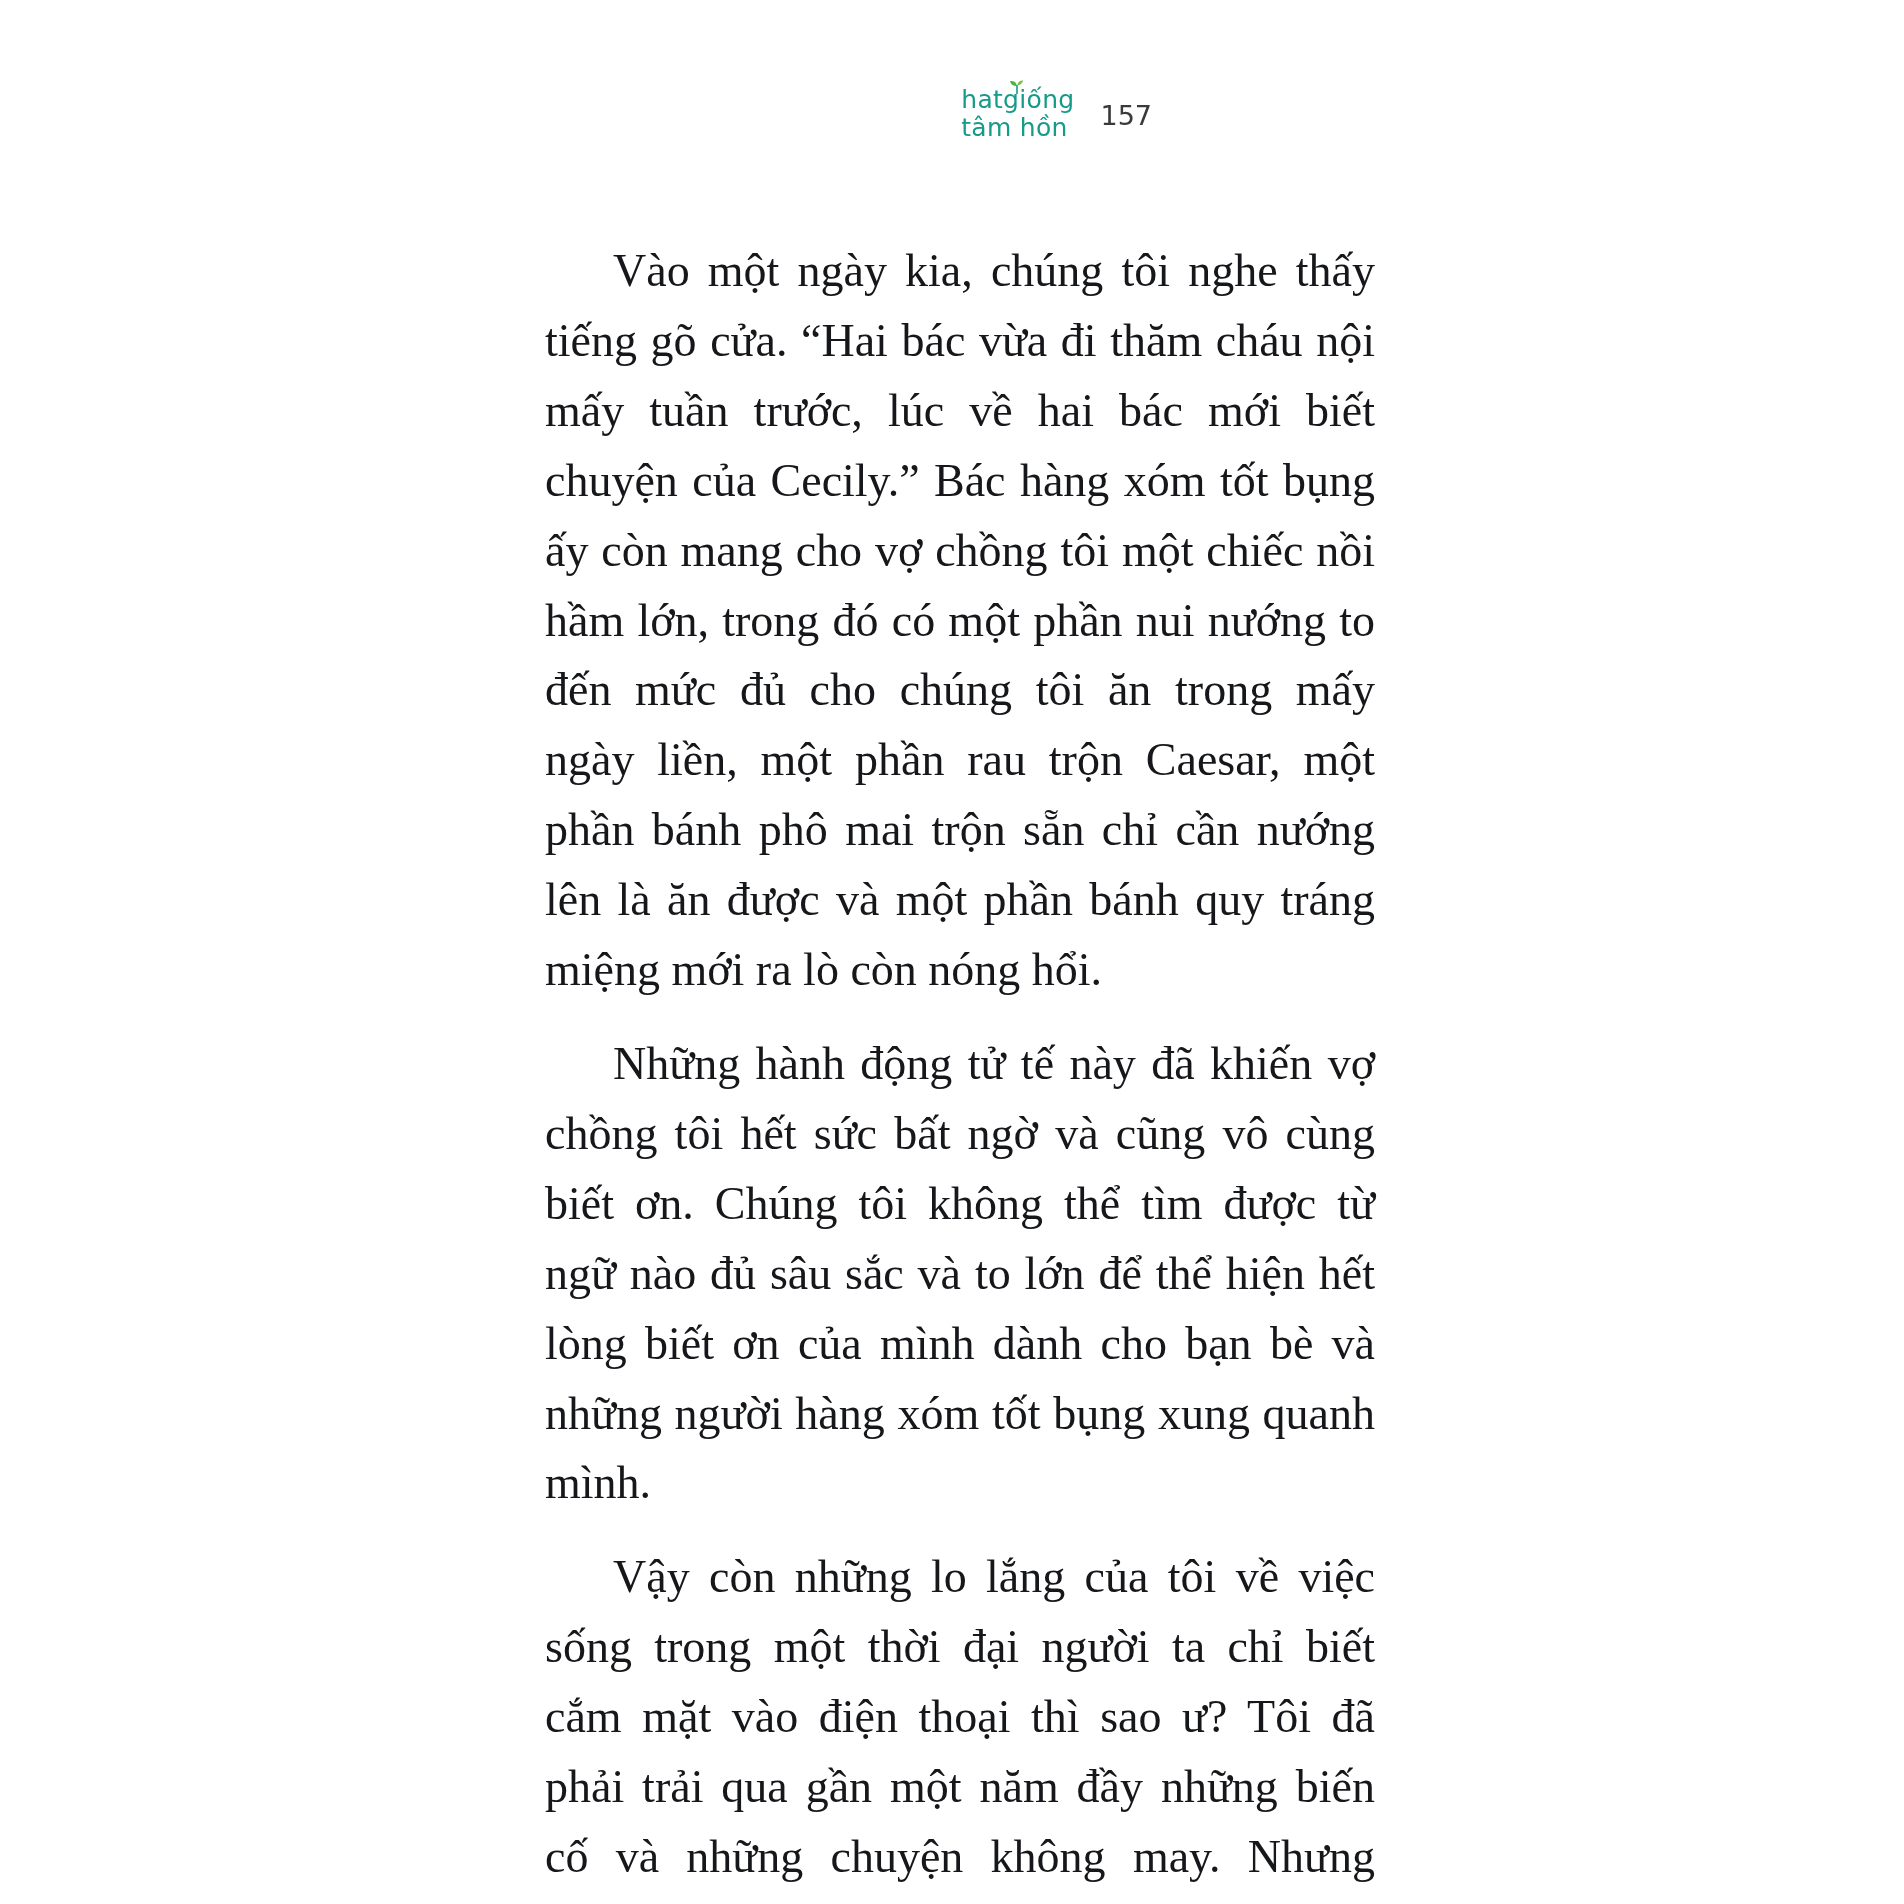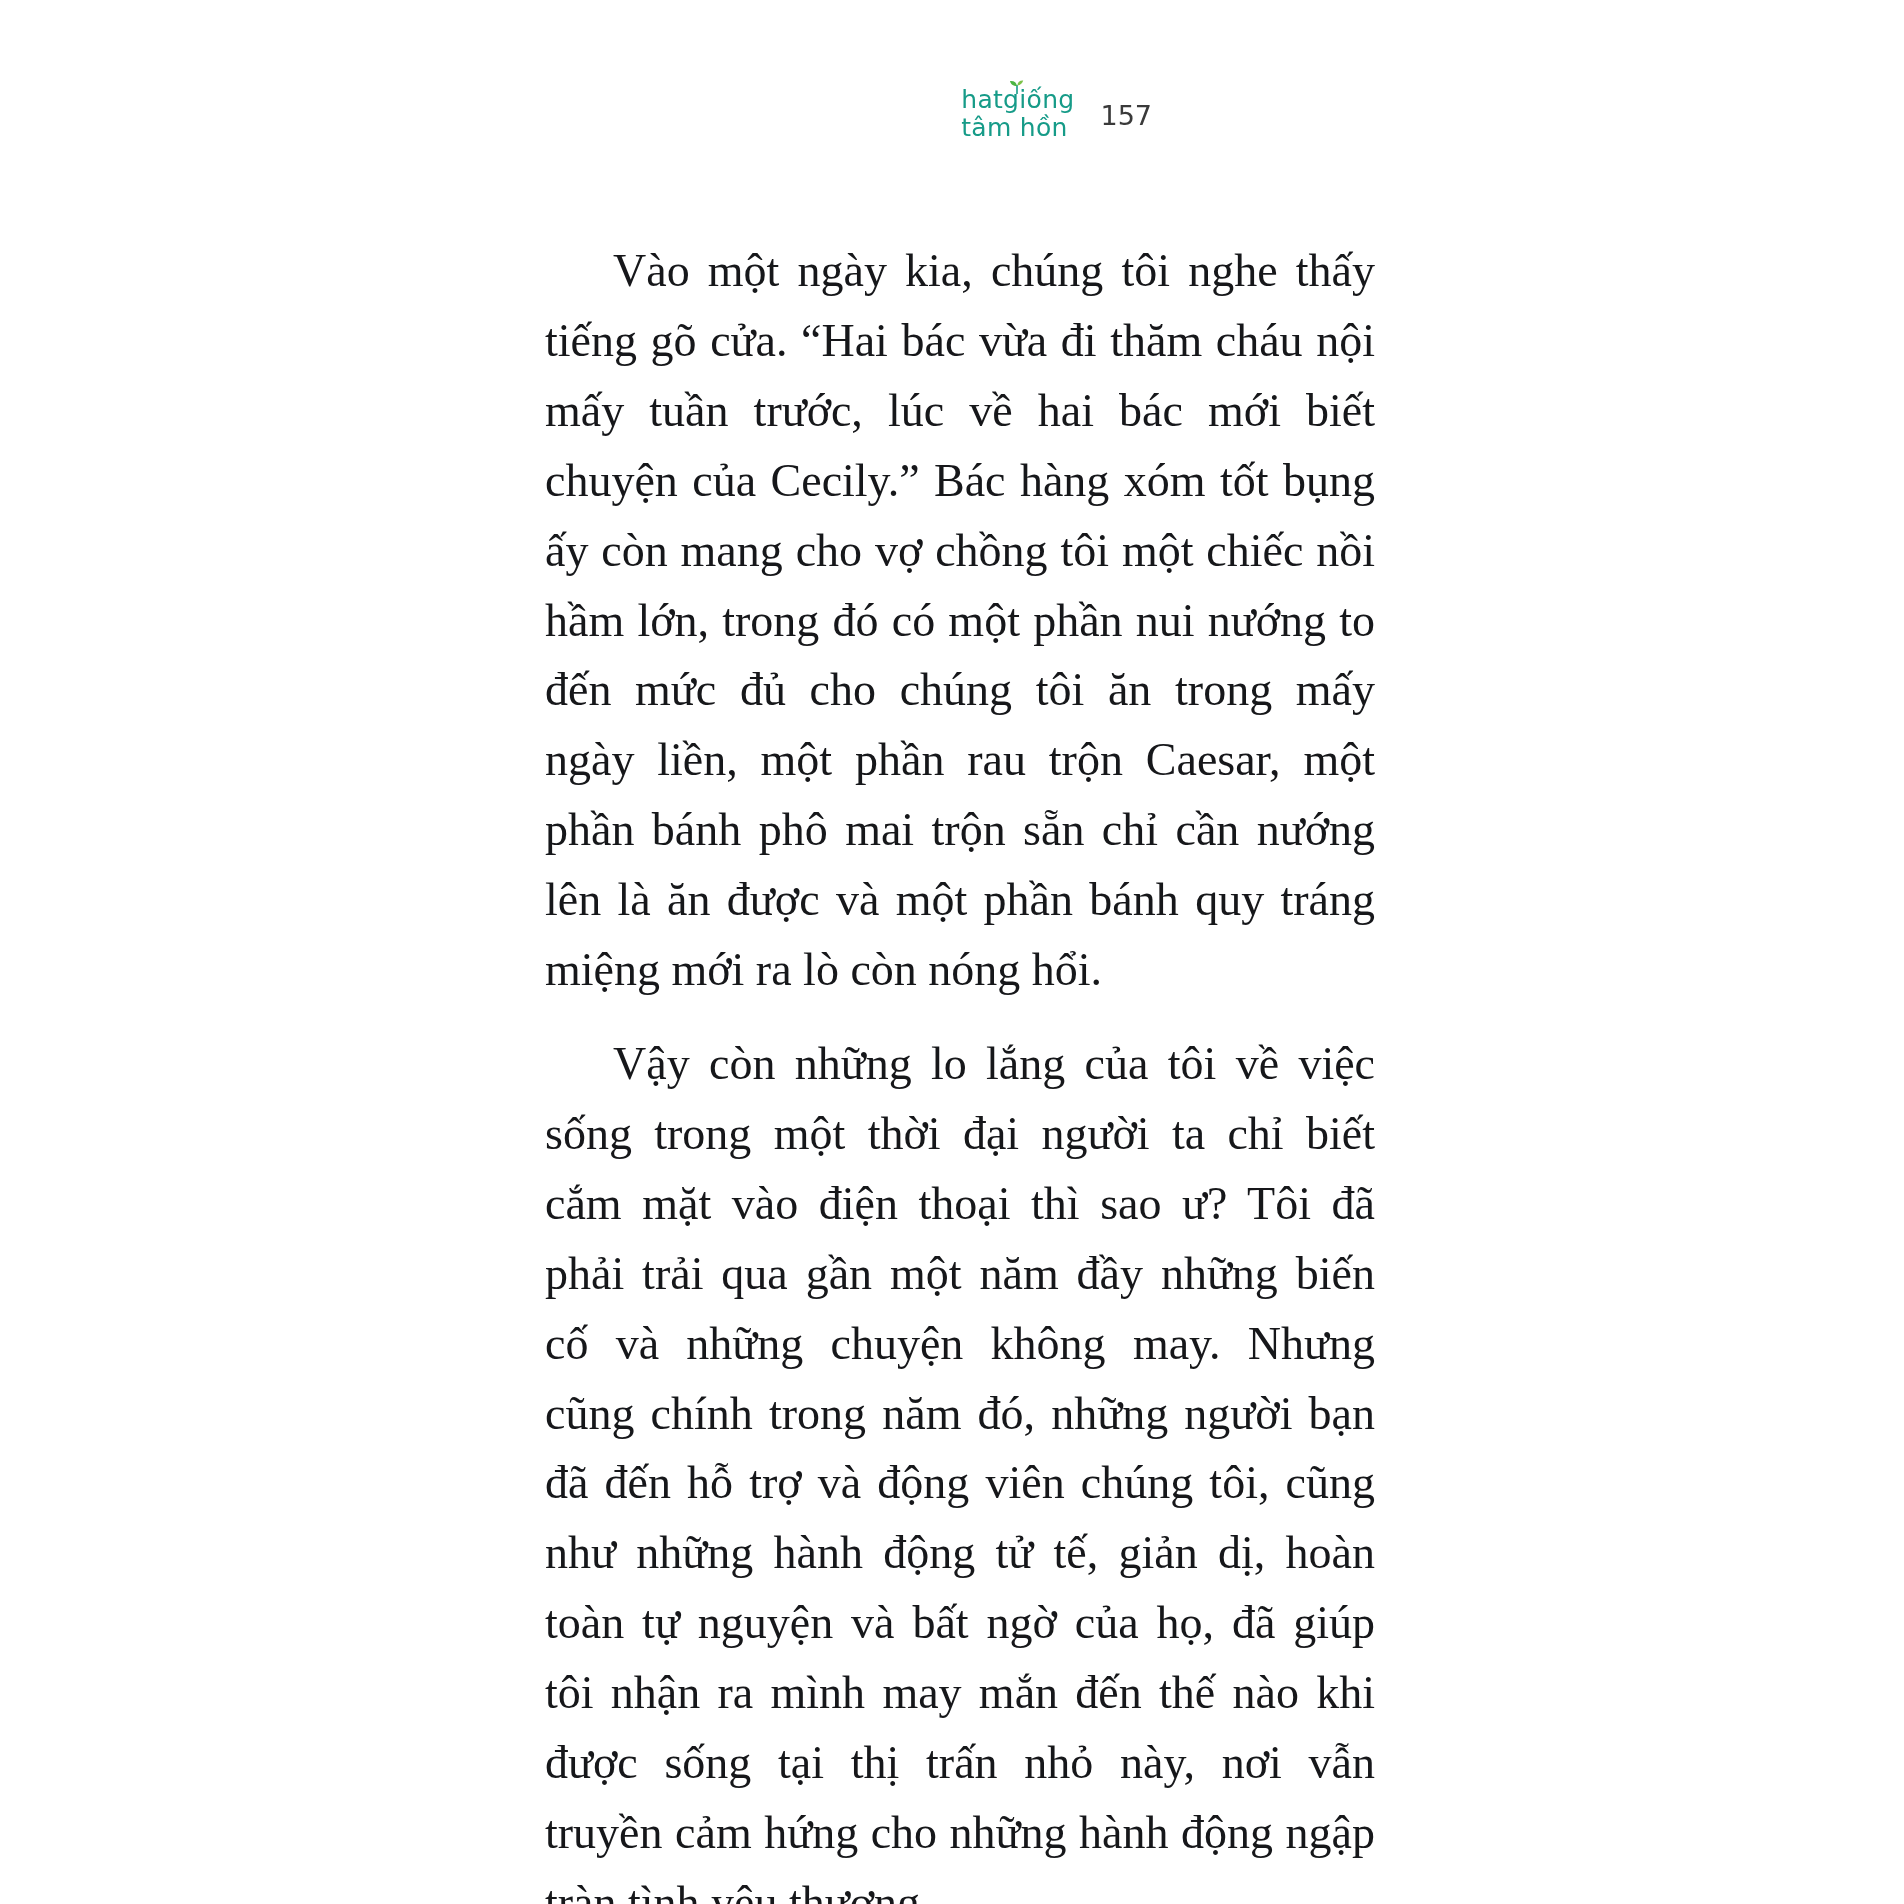--- a/index.html
+++ b/index.html
@@ -106,16 +106,17 @@
         </span>
         <span class="l1">hatgiống</span>
         <span class="l2">tâm hồn</span>
       </div>
       <div class="page-number">157</div>
     </div>
   </div>
 
   <div class="content">
     <p class="para">Vào một ngày kia, chúng tôi nghe thấy tiếng gõ cửa. “Hai bác vừa đi thăm cháu nội mấy tuần trước, lúc về hai bác mới biết chuyện của Cecily.” Bác hàng xóm tốt bụng ấy còn mang cho vợ chồng tôi một chiếc nồi hầm lớn, trong đó có một phần nui nướng to đến mức đủ cho chúng tôi ăn trong mấy ngày liền, một phần rau trộn Caesar, một phần bánh phô mai trộn sẵn chỉ cần nướng lên là ăn được và một phần bánh quy tráng miệng mới ra lò còn nóng hổi.</p>
+    <p class="para">Những hành động tử tế này đã khiến vợ chồng tôi hết sức bất ngờ và cũng vô cùng biết ơn. Chúng tôi không thể tìm được từ ngữ nào đủ sâu sắc và to lớn để thể hiện hết lòng biết ơn của mình dành cho bạn bè và những người hàng xóm tốt bụng xung quanh mình.</p>
     <p class="para">Vậy còn những lo lắng của tôi về việc sống trong một thời đại người ta chỉ biết cắm mặt vào điện thoại thì sao ư? Tôi đã phải trải qua gần một năm đầy những biến cố và những chuyện không may. Nhưng cũng chính trong năm đó, những người bạn đã đến hỗ trợ và động viên chúng tôi, cũng như những hành động tử tế, giản dị, hoàn toàn tự nguyện và bất ngờ của họ, đã giúp tôi nhận ra mình may mắn đến thế nào khi được sống tại thị trấn nhỏ này, nơi vẫn truyền cảm hứng cho những hành động ngập tràn tình yêu thương.</p>
   </div>
 
 </div>
 
 </body></html>

